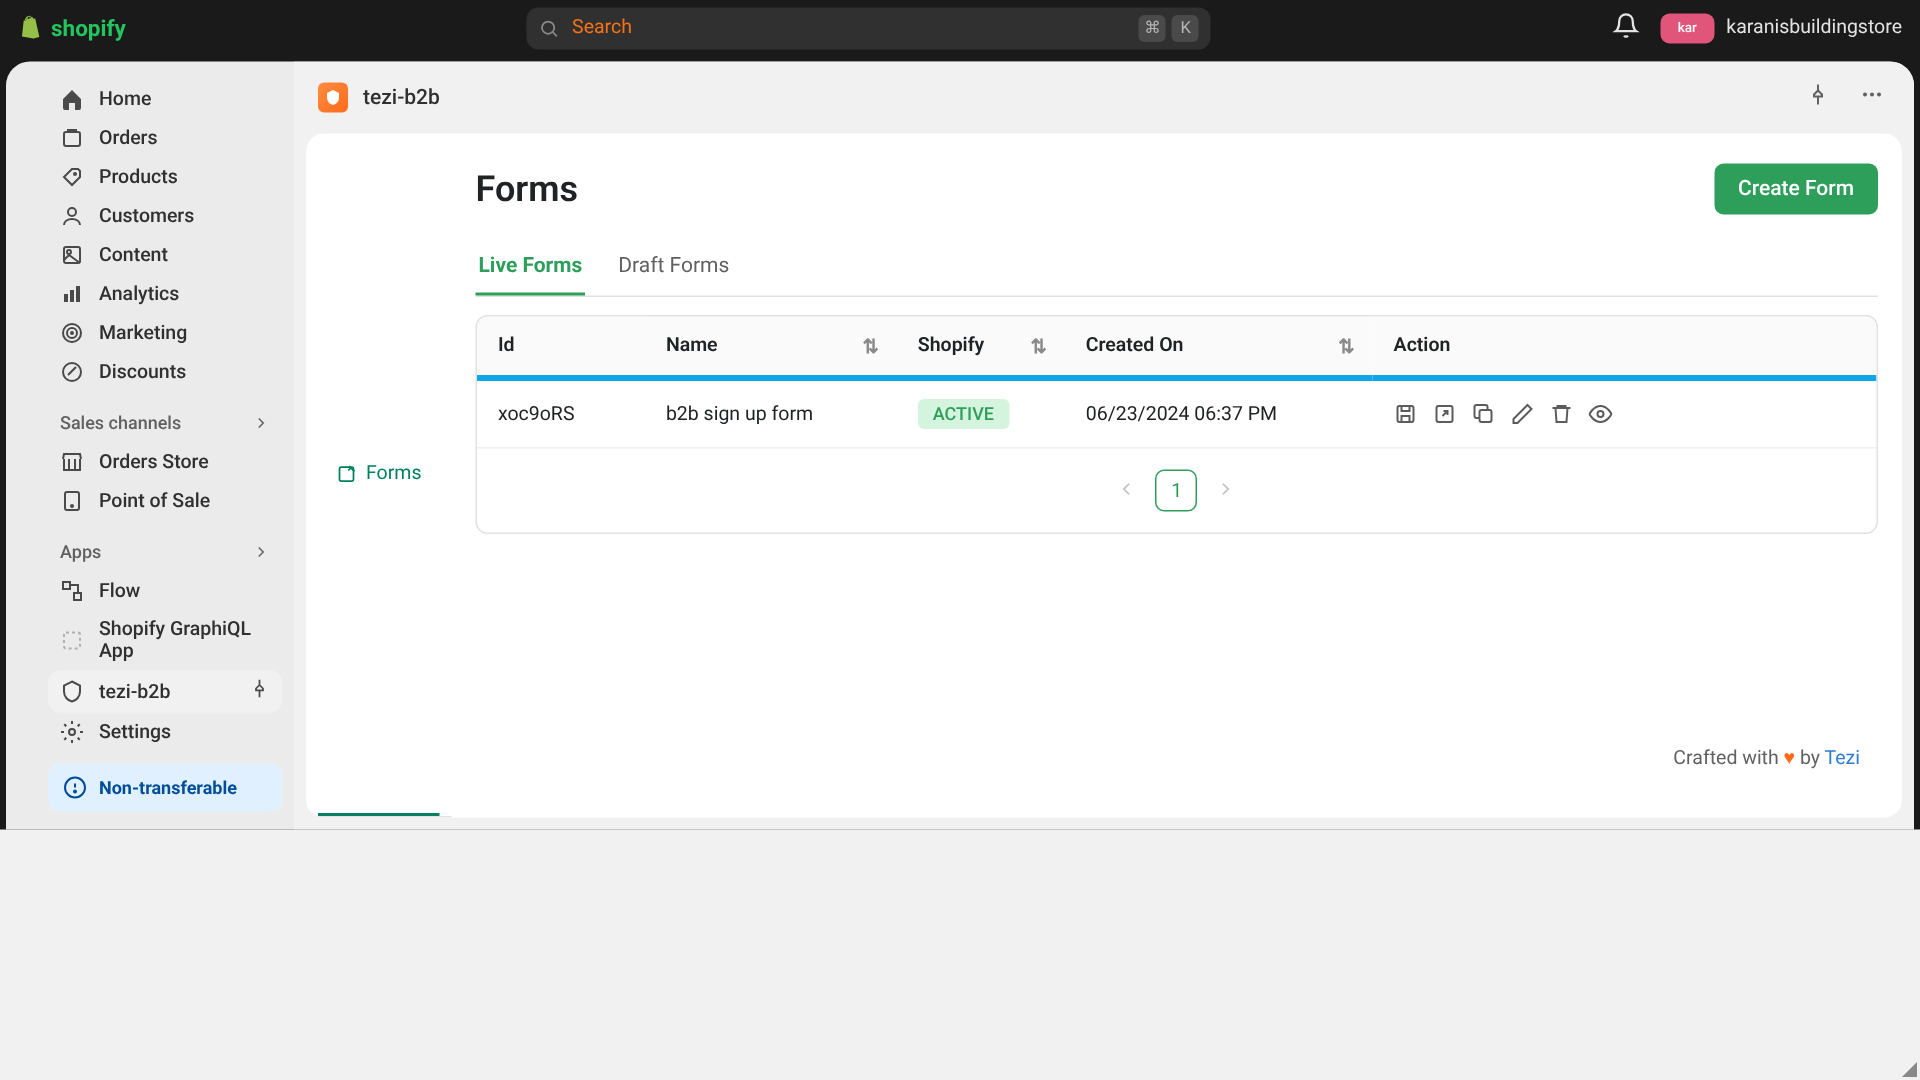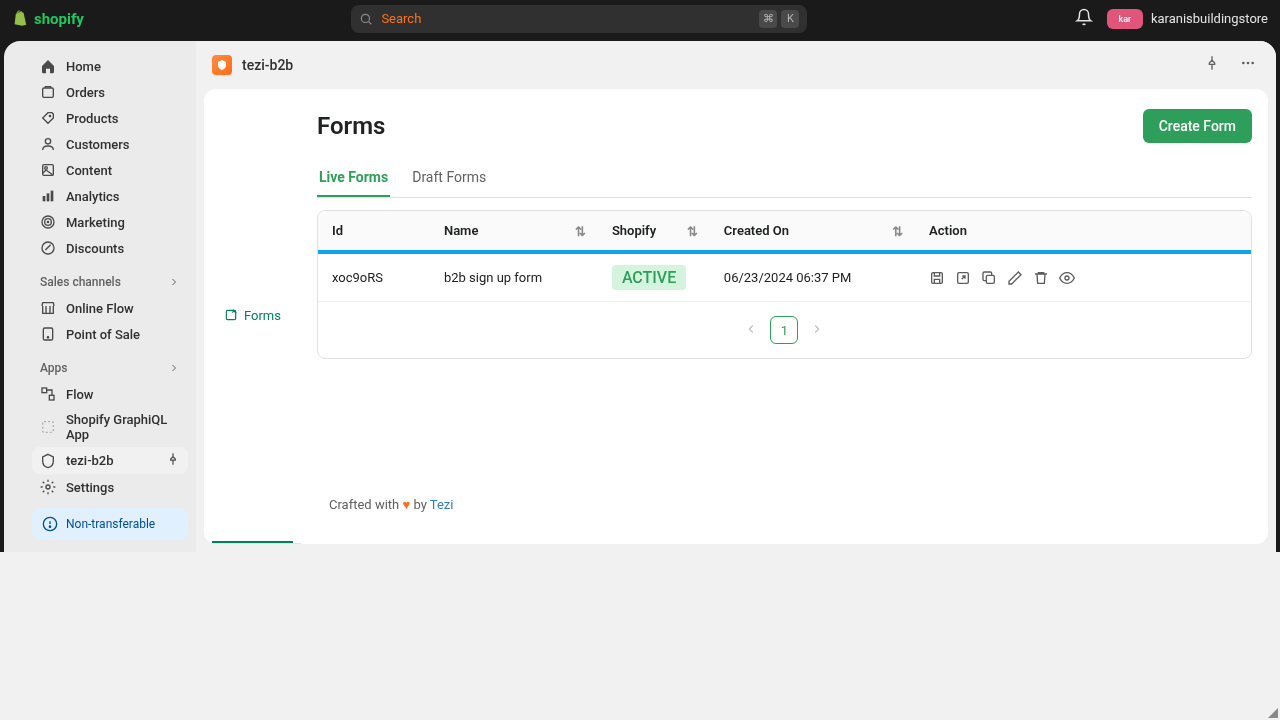--- a/index.html
+++ b/index.html
@@ -21,21 +21,21 @@
 .content-shell { background: #ebebeb; border-radius: 16px 16px 0 0; margin: 4px; margin-bottom: 0; height: calc(100% - 41px); display: flex; overflow: hidden; }
 
 .sidebar { width: 172px; padding: 12px 8px; display: flex; flex-direction: column; margin-left: 20px; }
 .nav-item { display: flex; align-items: center; gap: 10px; padding: 5px 8px; border-radius: 8px; cursor: pointer; font-size: 13px; color: #303030; font-weight: 500; }
 .nav-item svg { color: #4a4a4a; flex-shrink: 0; }
 .nav-section { font-size: 12px; color: #616161; padding: 6px 8px; display: flex; align-items: center; justify-content: space-between; font-weight: 500; margin-top: 8px; }
 .nav-item.app-active { background: #f1f1f1; }
 .nav-item.pinned { position: relative; }
 .pin-btn { margin-left: auto; color: #616161; }
 .sidebar-bottom { margin-top: auto; }
-.non-transfer { background: #e0f0ff; color: #004d99; border-radius: 8px; padding: 8px 10px; font-size: 12px; display: flex; align-items: center; gap: 8px; margin-top: 8px; font-weight: 400; }
+.non-transfer { background: #e0f0ff; color: #004d99; border-radius: 8px; padding: 8px 10px; font-size: 12px; display: flex; align-items: center; gap: 8px; margin-top: 8px; font-weight: 700; }
 .non-transfer svg { color: #004d99; }
 
 .content { flex: 1; background: #f1f1f1; display: flex; flex-direction: column; }
 .app-header { display: flex; align-items: center; padding: 10px 16px; gap: 10px; }
 .app-icon { width: 20px; height: 20px; border-radius: 4px; background: linear-gradient(135deg, #ff8c42, #ff6b1a); display: flex; align-items: center; justify-content: center; }
 .app-title { font-size: 14px; font-weight: 500; color: #303030; }
 .app-header-right { margin-left: auto; display: flex; gap: 12px; color: #616161; }
 .app-header-btn { cursor: pointer; padding: 4px; }
 
 .app-frame { background: #fff; margin: 0 8px 8px 8px; border-radius: 12px; flex: 1; display: flex; flex-direction: row; overflow: hidden; }
@@ -51,29 +51,29 @@
 .inner-tabs { display: flex; border-bottom: 1px solid #e1e1e1; gap: 20px; margin-bottom: 0; }
 .inner-tab { padding: 10px 2px; font-size: 14px; color: #616161; cursor: pointer; border-bottom: 2px solid transparent; }
 .inner-tab.active { color: #2e9e5b; border-bottom-color: #2e9e5b; font-weight: 700; }
 
 .table-wrap { border: 1px solid #e1e1e1; border-radius: 8px; margin-top: 12px; overflow: hidden; }
 table { width: 100%; border-collapse: collapse; }
 th { text-align: left; padding: 12px 14px; font-size: 13px; font-weight: 600; color: #202223; background: #fafafa; border-bottom: 4px solid #0ea5e9; }
 th.sortable { position: relative; }
 .sort-icon { position: absolute; right: 12px; top: 50%; transform: translateY(-50%); color: #8a8a8a; }
 td { padding: 14px; font-size: 13px; color: #202223; border-bottom: 1px solid #f0f0f0; }
-.badge { background: #d4f4dd; color: #2e9e5b; padding: 3px 10px; border-radius: 4px; font-size: 16px; font-weight: 500; }
+.badge { background: #d4f4dd; color: #2e9e5b; padding: 3px 10px; border-radius: 4px; font-size: 12px; font-weight: 500; }
 .action-icons { display: flex; gap: 10px; color: #5c5c5c; }
 .action-icons span { cursor: pointer; display: flex; }
 
 .pagination { display: flex; align-items: center; justify-content: center; gap: 8px; padding: 14px; }
 .page-nav { color: #c0c0c0; cursor: pointer; padding: 4px; }
 .page-num { border: 1px solid #2e9e5b; color: #2e9e5b; border-radius: 6px; width: 28px; height: 28px; display: flex; align-items: center; justify-content: center; font-size: 13px; }
 
-.footer { text-align: left; padding: 12px; font-size: 13px; color: #616161; margin-top: auto; }
+.footer { text-align: right; padding: 12px; font-size: 13px; color: #616161; margin-top: auto; }
 .footer a { color: #2e7cd6; text-decoration: none; }
 .heart { color: #ff6b1a; }
 .resize-handle { position: absolute; bottom: 2px; right: 2px; width: 0; height: 0; border-style: solid; border-width: 0 0 10px 10px; border-color: transparent transparent #888 transparent; }
 </style>
 </head>
 <body>
 
 <div class="shell">
   <div class="topbar">
     <div class="logo">
@@ -171,21 +171,21 @@
       <div class="nav-section">
           <span>Sales channels</span>
           <svg width="12" height="12" viewBox="0 0 24 24" fill="none" stroke="currentColor" stroke-width="2">
             <polyline points="9 18 15 12 9 6"></polyline>
           </svg>
         </div>
       <div class="nav-item">
           <svg width="16" height="16" viewBox="0 0 24 24" fill="none" stroke="currentColor" stroke-width="2">
             <path d="M3 9l1-5h16l1 5M4 9v11h16V9M9 9v11M15 9v11"></path>
           </svg>
-          <span>Online Flow</span>
+          <span>Orders Store</span>
         </div>
       <div class="nav-item">
           <svg width="16" height="16" viewBox="0 0 24 24" fill="none" stroke="currentColor" stroke-width="2">
             <rect x="5" y="3" width="14" height="18" rx="2"></rect>
             <circle cx="12" cy="17" r="1" fill="currentColor"></circle>
           </svg>
           <span>Point of Sale</span>
         </div>
 
       <div class="nav-section">

